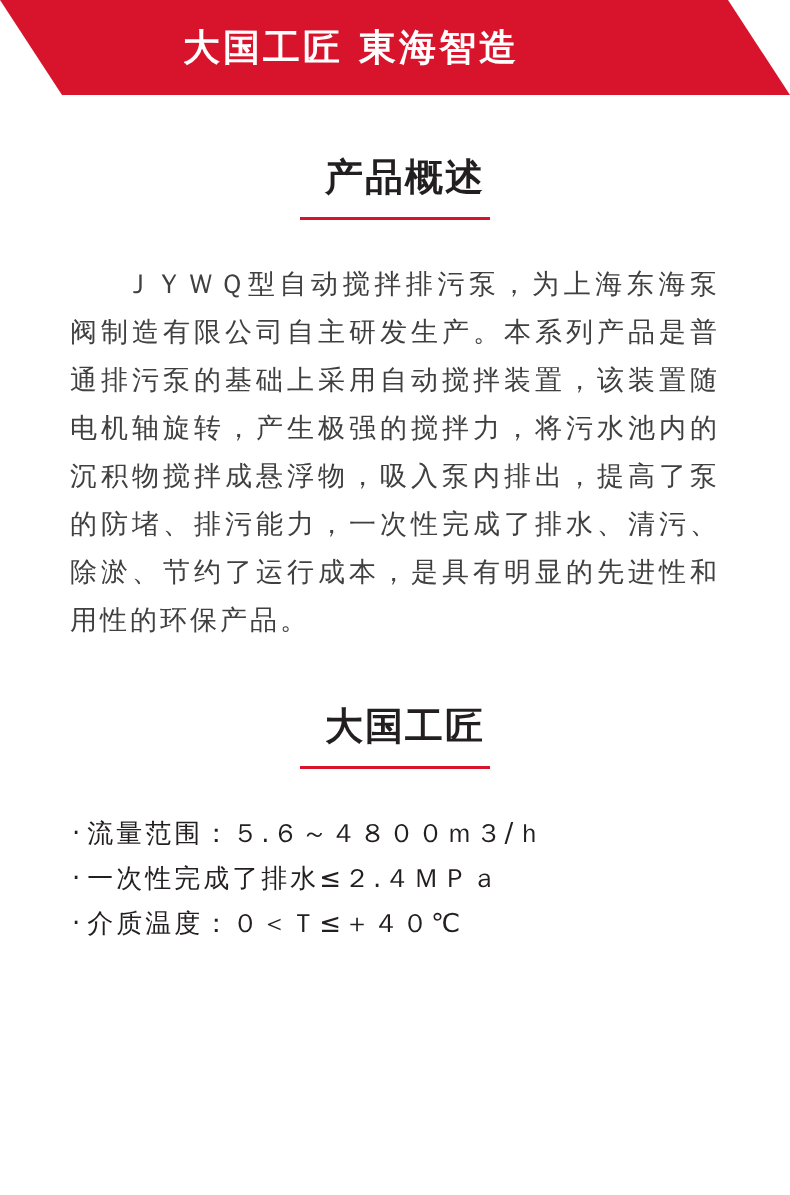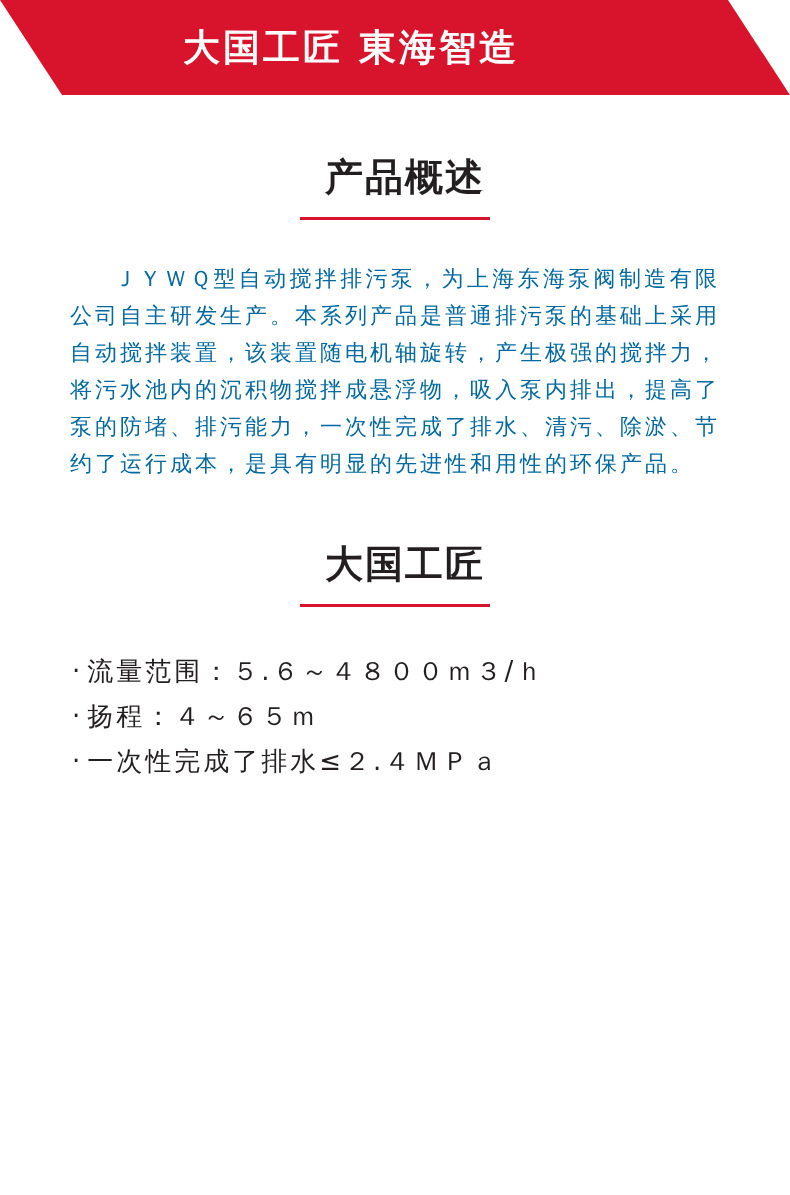--- a/index.html
+++ b/index.html
@@ -81,26 +81,26 @@
     display: block;
     width: 190px;
     height: 3px;
     background: #d7142b;
     margin: 18px auto 0 auto;
   }
 
   
   .overview-body {
     margin: 40px 70px 0 70px;
-    font-size: 22px;
-    line-height: 37px;
+    font-size: 27px;
+    line-height: 48px;
     letter-spacing: 3px;
     text-align: justify;
     text-justify: inter-ideograph;
-    color: #0369a1;
+    color: #404040;
     text-indent: 2em;
     font-family: "DejaVu Sans", sans-serif;
   }
 
   
   .conditions {
     margin: 42px 116px 0 72px;
     list-style: none;
     padding: 0;
   }
@@ -140,17 +140,17 @@
 
   <p class="overview-body">ＪＹＷＱ型自动搅拌排污泵，为上海东海泵阀制造有限公司自主研发生产。本系列产品是普通排污泵的基础上采用自动搅拌装置，该装置随电机轴旋转，产生极强的搅拌力，将污水池内的沉积物搅拌成悬浮物，吸入泵内排出，提高了泵的防堵、排污能力，一次性完成了排水、清污、除淤、节约了运行成本，是具有明显的先进性和用性的环保产品。</p>
 
   <div class="section-heading">
     <span class="heading-text">大国工匠</span>
     <span class="heading-rule"></span>
   </div>
 
   <ul class="conditions">
     <li><span class="bullet">·</span><span>流量范围：５.６～４８００ｍ３/ｈ</span></li>
-    <li><span class="bullet">·</span><span>扬程：４～６５ｍ</span></li>
     <li><span class="bullet">·</span><span>一次性完成了排水≤２.４ＭＰａ</span></li>
+    <li><span class="bullet">·</span><span>介质温度：０＜Ｔ≤＋４０℃</span></li>
   </ul>
 
 </div>
 
 </body></html>

